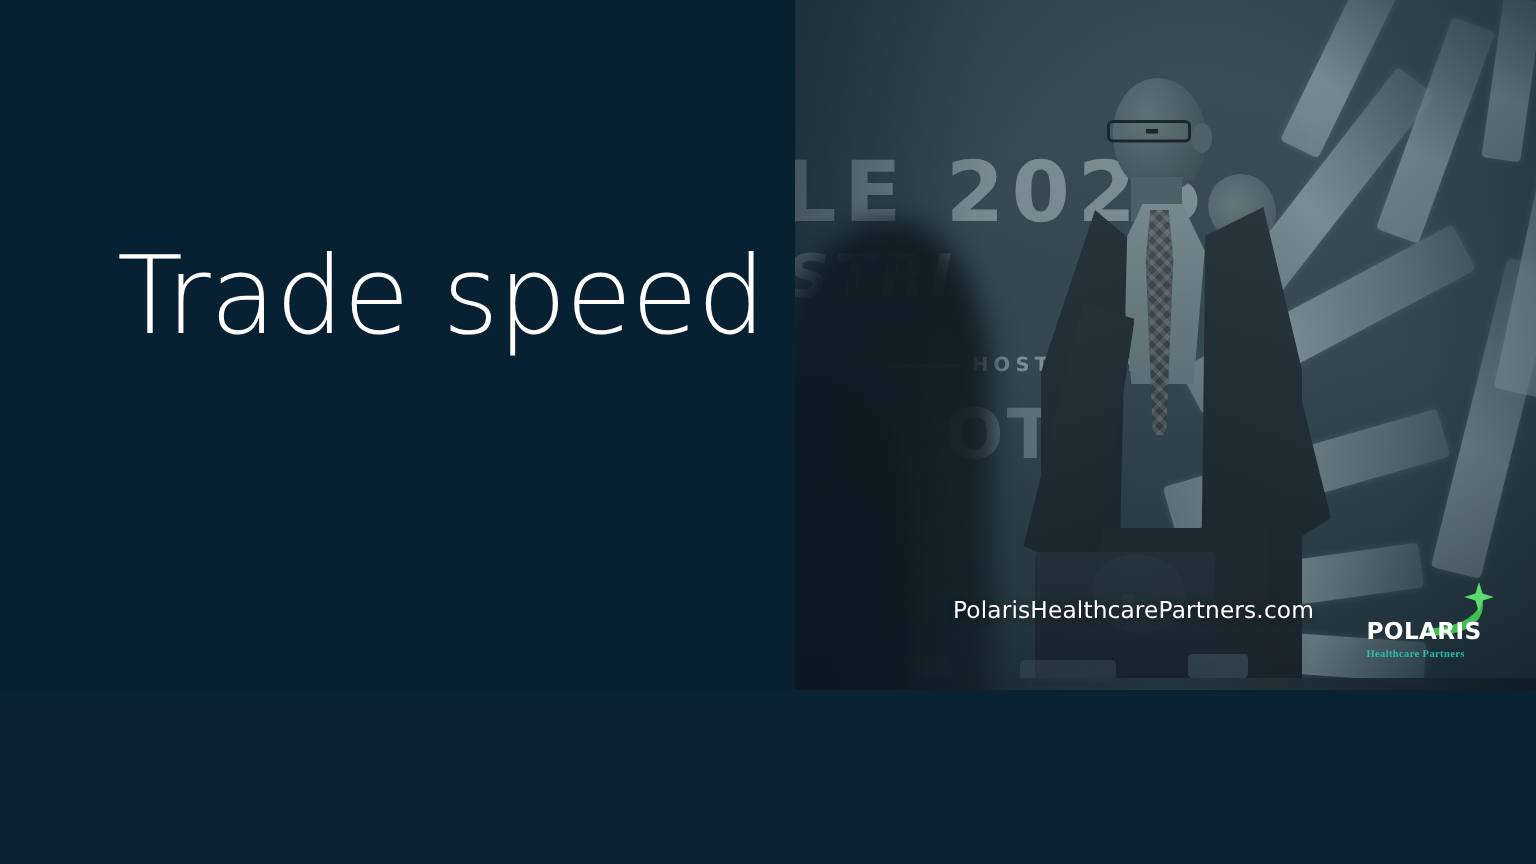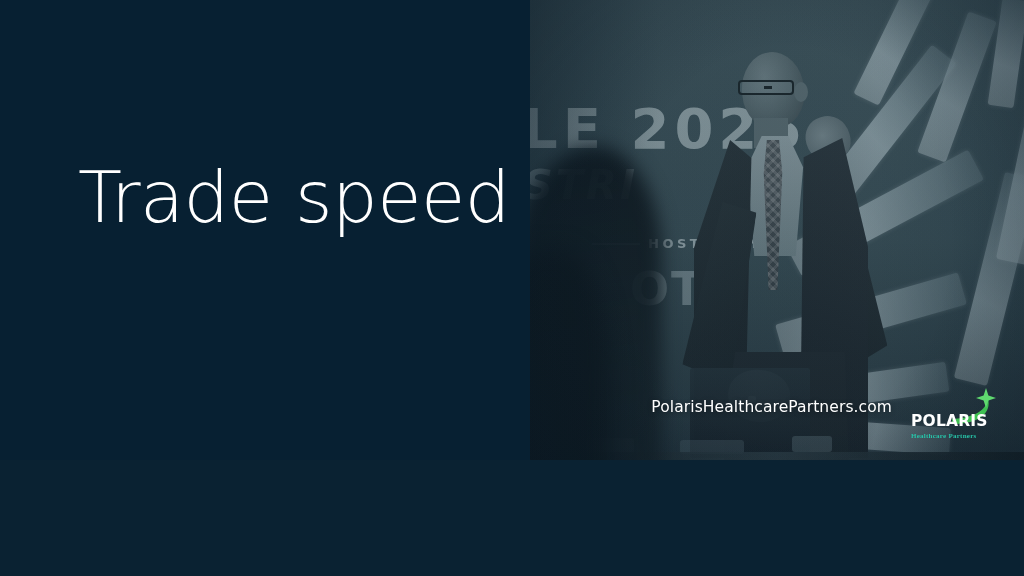--- a/index.html
+++ b/index.html
@@ -239,21 +239,21 @@
     color:#ffffff;
     letter-spacing:-2.2px;
     white-space:nowrap;
     margin-top:4px;
     text-shadow:0 2px 14px rgba(4,16,26,.35);
   }
 
   
   .footer {
     position:absolute; right:24px; bottom:32px;
-    display:flex; align-items:center; gap:16px;
+    display:flex; align-items:center; gap:32px;
     z-index:9;
   }
   .footer-url {
     font-family:"DejaVu Sans", sans-serif;
     font-size:15.5px;
     font-weight:400;
     color:#ffffff;
     letter-spacing:.1px;
     white-space:nowrap;
     text-shadow:0 1px 5px rgba(0,0,0,.4);

